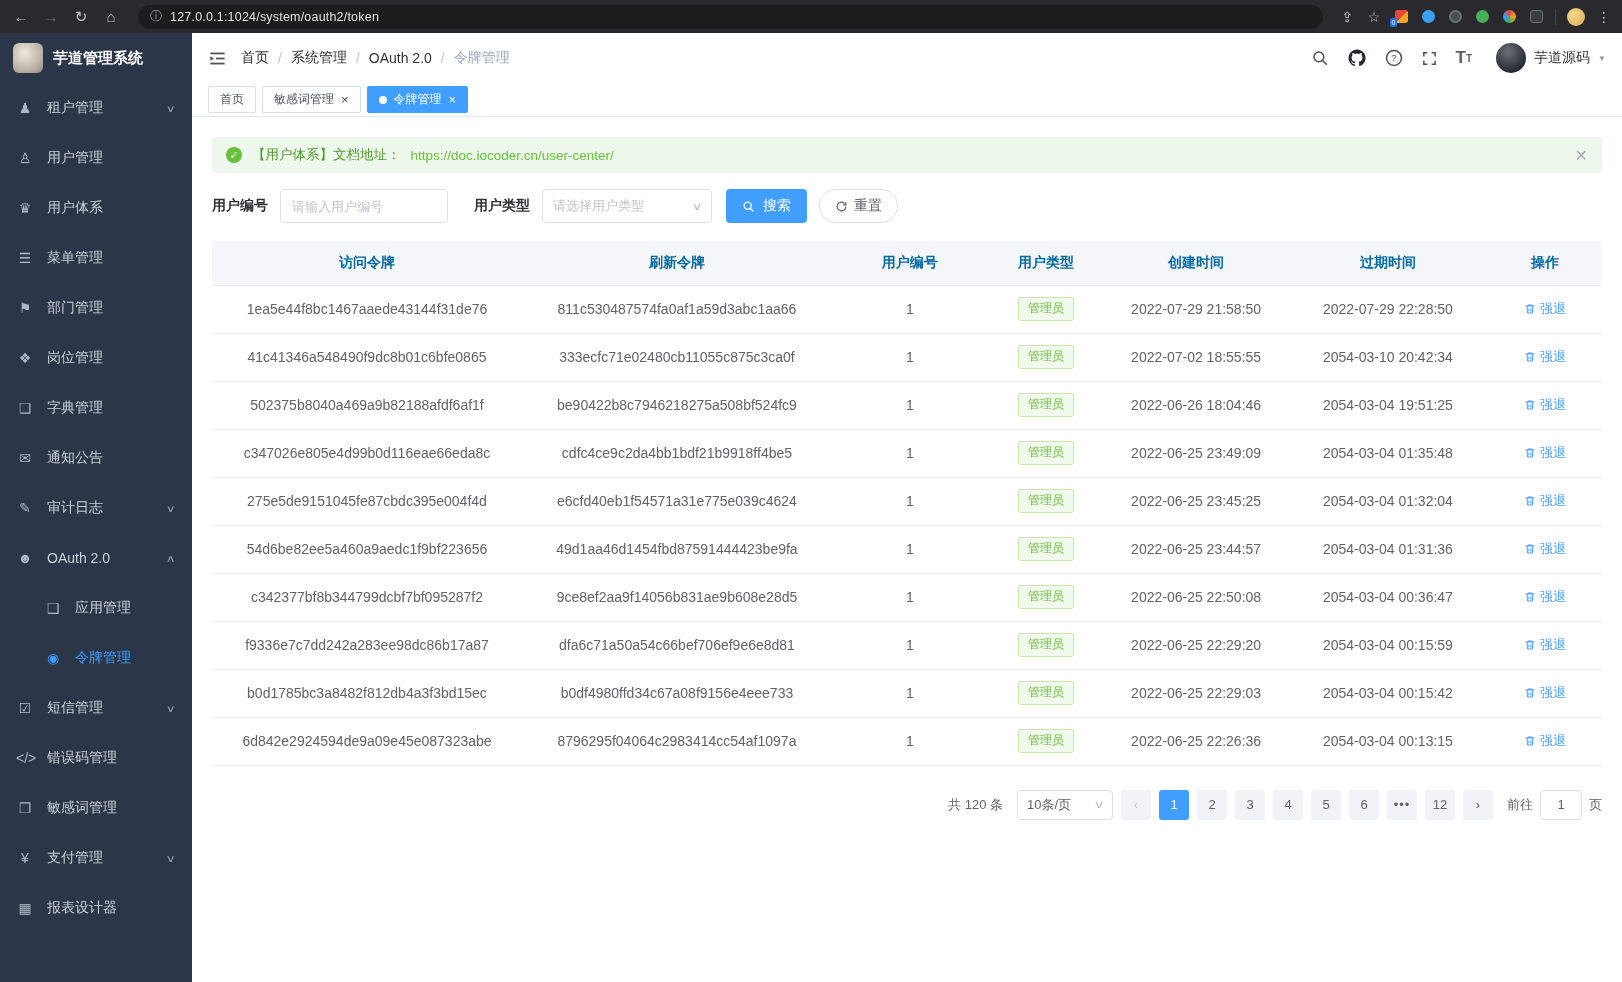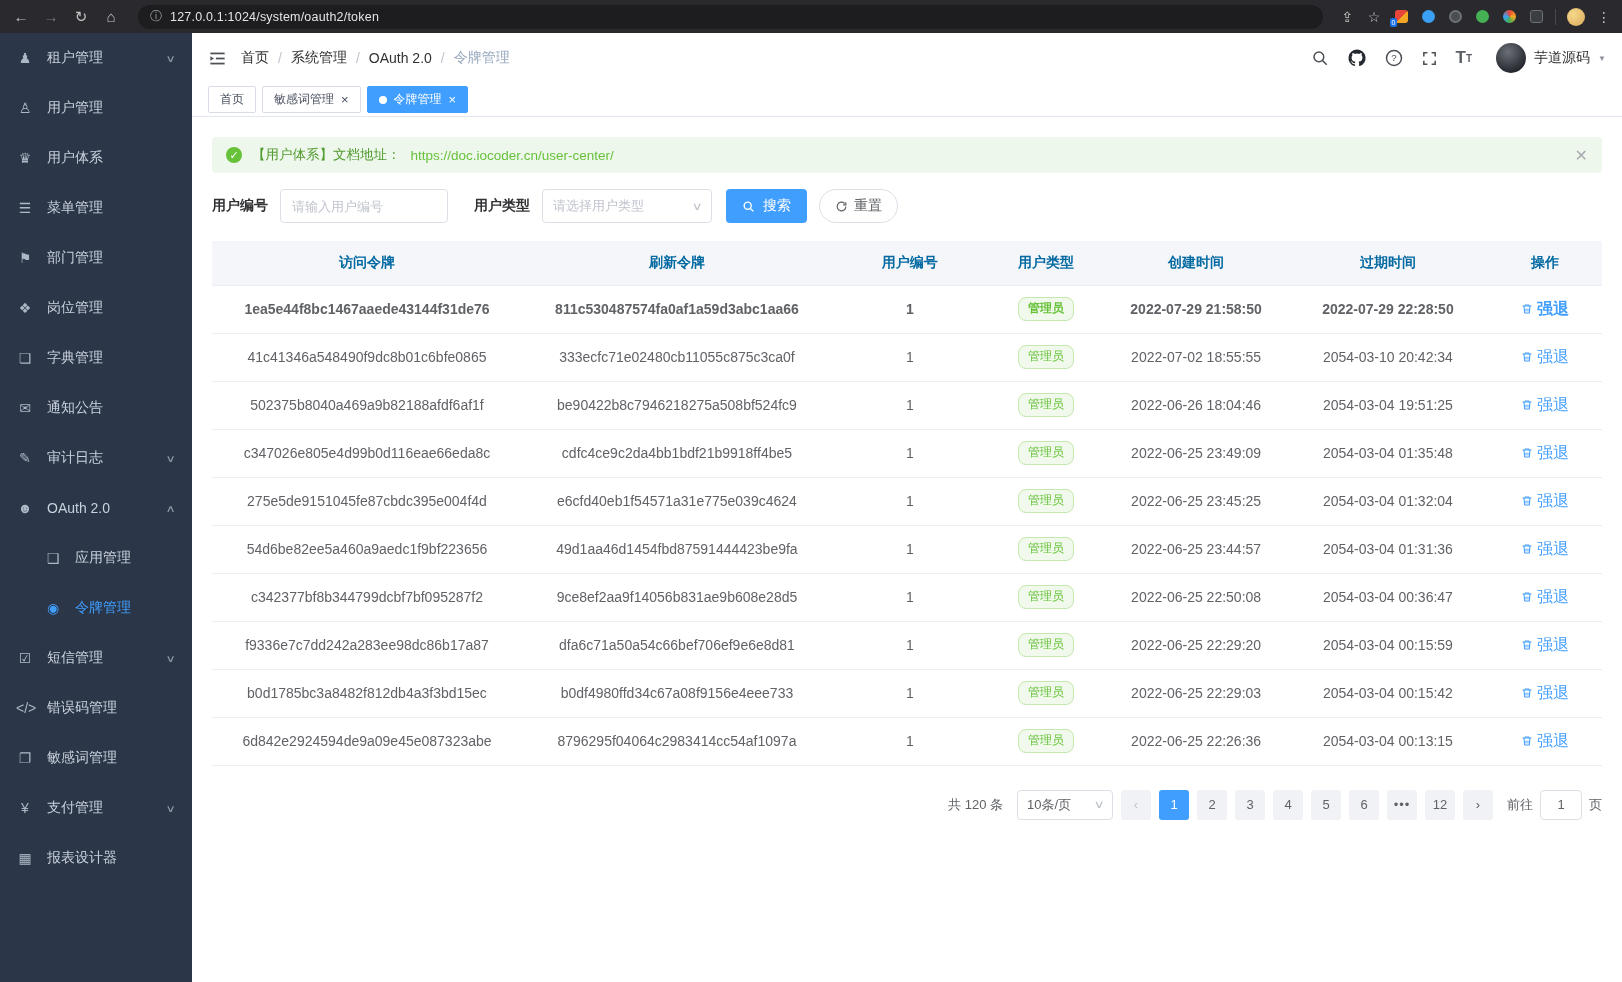--- a/index.html
+++ b/index.html
@@ -83,23 +83,23 @@
   .f-select { width:170px; height:34px; border:1px solid #dcdfe6; border-radius:4px; padding:0 10px; display:flex; align-items:center; justify-content:space-between; color:#c0c4cc; font-size:13px; cursor:pointer; background:#fff; margin-right:14px; }
   .f-select .sel-caret { color:#c0c4cc; font-size:11px; transform:scaleX(1.4); }
   .btn { height:34px; border-radius:4px; padding:0 15px; display:inline-flex; align-items:center; gap:6px; font-size:14px; cursor:pointer; border:1px solid transparent; }
   .btn-primary { background:#409eff; color:#fff; margin-right:12px;gap:8px; }
   .btn-plain { background:#fff; border-color:#dcdfe6; color:#606266;border-radius:17px; }
 
   
   table.grid { width:100%; border-collapse:collapse; table-layout:fixed; }
   .grid th { height:44px; background:#f4f6fa; font-weight:700; font-size:14px; color:#0369a1; text-align:center; }
   .grid td { height:48px; font-size:14px; color:#606266; text-align:center; border-bottom:1px solid #ebeef5; overflow:hidden; white-space:nowrap; }
-  .grid tbody tr:first-child td { border-top:1px solid #ebeef5;font-weight:bold; }
-  .tag-success { display:inline-block; padding:4px 9px; background:#f0f9eb; border:1px solid #c5e8ae; color:#67c23a; border-radius:8px; font-size:12px; line-height:1.1; }
-  .action-link { color:#409eff; font-size:16px; display:inline-flex; align-items:center; gap:4px; cursor:pointer; text-decoration:none; }
+  .grid tbody tr:first-child td { border-top:1px solid #ebeef5; }
+  .tag-success { display:inline-block; padding:4px 9px; background:#f0f9eb; border:1px solid #c5e8ae; color:#67c23a; border-radius:3px; font-size:12px; line-height:1.1; }
+  .action-link { color:#409eff; font-size:13px; display:inline-flex; align-items:center; gap:4px; cursor:pointer; text-decoration:none; }
 
   
   .pagination { display:flex; align-items:center; justify-content:flex-end; gap:8px; margin-top:24px; font-size:13px; color:#606266; }
   .ptotal { margin-right:6px; }
   .psize { width:96px; height:30px; border:1px solid #dcdfe6; border-radius:4px; display:flex; align-items:center; justify-content:space-between; padding:0 9px; color:#606266; cursor:pointer; background:#fff; }
   .psize .sel-caret { color:#c0c4cc; font-size:11px; transform:scaleX(1.4); }
   .pbtn { min-width:30px; height:30px; padding:0 5px; border:none; border-radius:3px; background:#f0f2f5; display:inline-flex; align-items:center; justify-content:center; font-size:13px; color:#606266; cursor:pointer; font-family:inherit; }
   .pbtn.active { background:#409eff; color:#fff; }
   .pbtn.arrow-prev { color:#c0c4cc; }
   .pgoto { display:flex; align-items:center; gap:7px; margin-left:6px; }
@@ -144,20 +144,24 @@
     <span class="ci">
         <span class="profile-face"></span>
       </span>
     <span class="ci">⋮</span>
   </div>
 </div>
 
 <div class="app">
 
   <aside class="sidebar">
+    <div class="logo">
+      <span class="logo-img"></span>
+      <span class="logo-title">芋道管理系统</span>
+    </div>
     <nav class="menu" id="menu">
         <div class="menu-item">
           <span class="mi-icon">♟</span>
           <span class="mi-label">租户管理</span>
           <span class="mi-arrow">∨</span>
         </div>
         <div class="menu-item">
           <span class="mi-icon">♙</span>
           <span class="mi-label">用户管理</span>
         </div>

